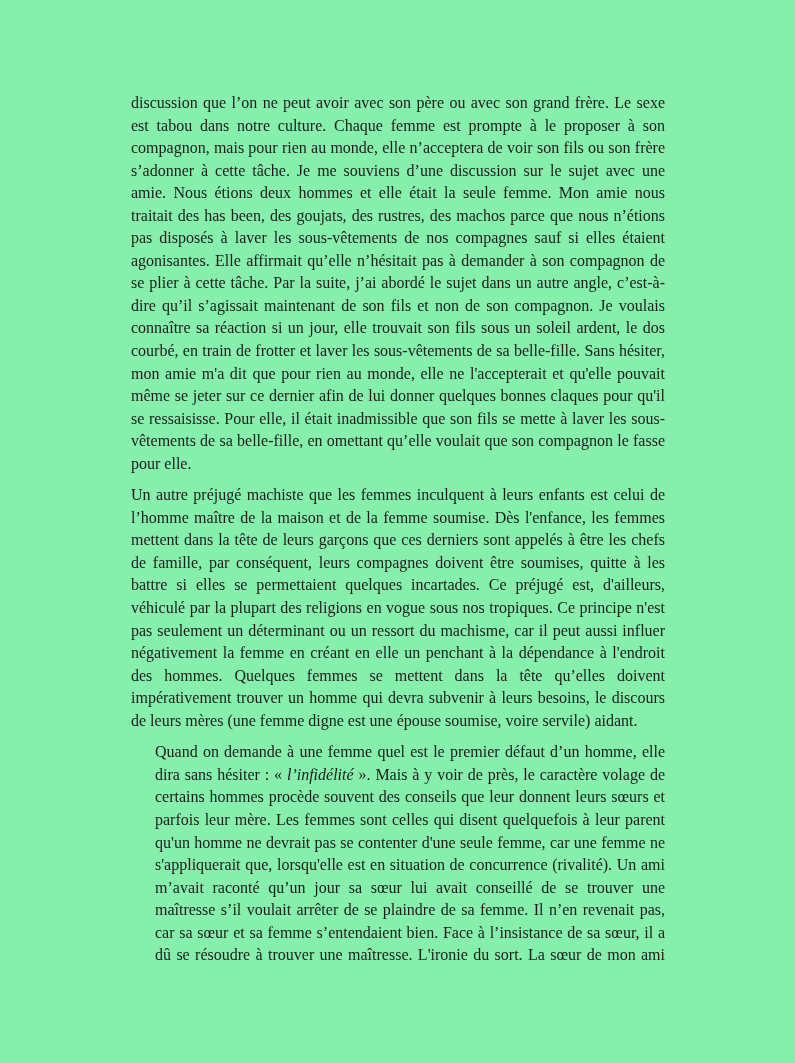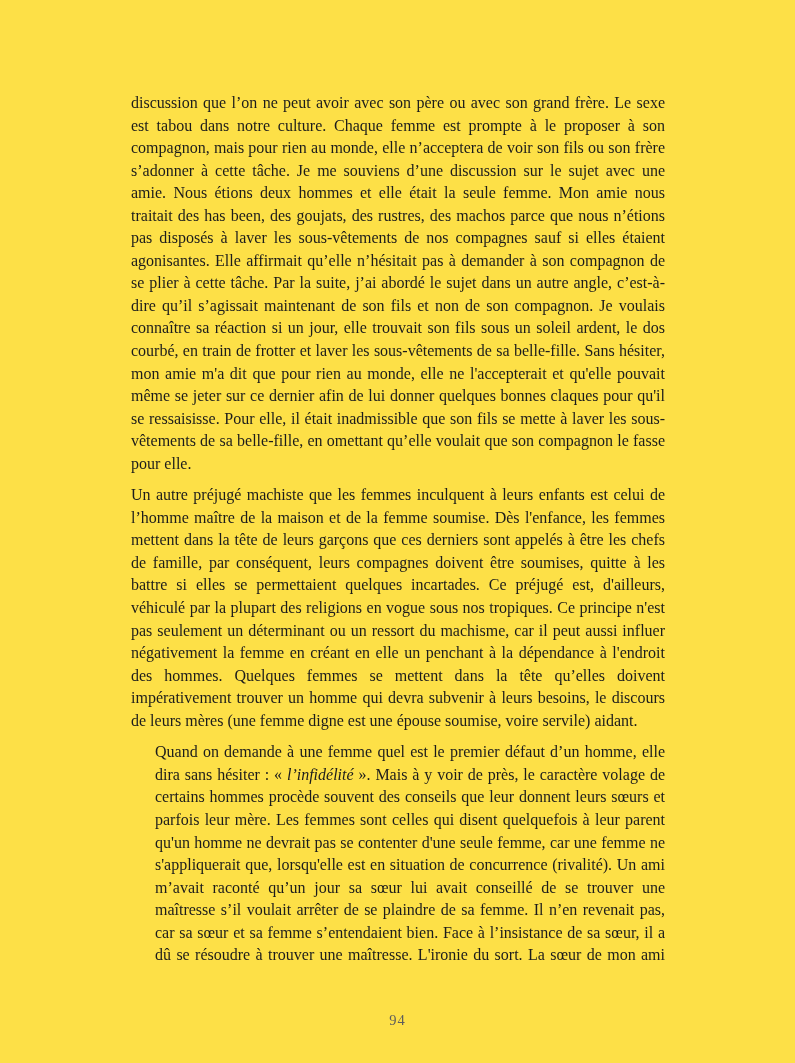--- a/index.html
+++ b/index.html
@@ -4,21 +4,21 @@
 <style>
   html, body {
     margin: 0;
     padding: 0;
     background: #ffffff;
   }
   .page {
     position: relative;
     width: 795px;
     height: 1063px;
-    background: #fde047;
+    background: #86efac;
     overflow: hidden;
     font-family: "Liberation Serif", "DejaVu Serif", serif;
   }
   .text-block {
     position: absolute;
     left: 131px;
     top: 92px;
     width: 534px;
     color: #1c1c1c;
     font-size: 16px;
@@ -56,15 +56,14 @@
   <div class="text-block">
 
     <p>discussion que l’on ne peut avoir avec son père ou avec son grand frère. Le sexe est tabou dans notre culture. Chaque femme est prompte à le proposer à son compagnon, mais pour rien au monde, elle n’acceptera de voir son fils ou son frère s’adonner à cette tâche. Je me souviens d’une discussion sur le sujet avec une amie. Nous étions deux hommes et elle était la seule femme. Mon amie nous traitait des has been, des goujats, des rustres, des machos parce que nous n’étions pas disposés à laver les sous-vêtements de nos compagnes sauf si elles étaient agonisantes. Elle affirmait qu’elle n’hésitait pas à demander à son compagnon de se plier à cette tâche. Par la suite, j’ai abordé le sujet dans un autre angle, c’est-à-dire qu’il s’agissait maintenant de son fils et non de son compagnon. Je voulais connaître sa réaction si un jour, elle trouvait son fils sous un soleil ardent, le dos courbé, en train de frotter et laver les sous-vêtements de sa belle-fille. Sans hésiter, mon amie m'a dit que pour rien au monde, elle ne l'accepterait et qu'elle pouvait même se jeter sur ce dernier afin de lui donner quelques bonnes claques pour qu'il se ressaisisse. Pour elle, il était inadmissible que son fils se mette à laver les sous-vêtements de sa belle-fille, en omettant qu’elle voulait que son compagnon le fasse pour elle.</p>
 
     <p>Un autre préjugé machiste que les femmes inculquent à leurs enfants est celui de l’homme maître de la maison et de la femme soumise. Dès l'enfance, les femmes mettent dans la tête de leurs garçons que ces derniers sont appelés à être les chefs de famille, par conséquent, leurs compagnes doivent être soumises, quitte à les battre si elles se permettaient quelques incartades. Ce préjugé est, d'ailleurs, véhiculé par la plupart des religions en vogue sous nos tropiques. Ce principe n'est pas seulement un déterminant ou un ressort du machisme, car il peut aussi influer négativement la femme en créant en elle un penchant à la dépendance à l'endroit des hommes. Quelques femmes se mettent dans la tête qu’elles doivent impérativement trouver un homme qui devra subvenir à leurs besoins, le discours de leurs mères (une femme digne est une épouse soumise, voire servile) aidant.</p>
 
     <p class="fill-last"><span>Quand on demande à une femme quel est le premier défaut d’un homme, elle dira sans hésiter : «&nbsp;</span><span class="italic">l’infidélité</span><span>&nbsp;». Mais à y voir de près, le caractère volage de certains hommes procède souvent des conseils que leur donnent leurs sœurs et parfois leur mère. Les femmes sont celles qui disent quelquefois à leur parent qu'un homme ne devrait pas se contenter d'une seule femme, car une femme ne s'appliquerait que, lorsqu'elle est en situation de concurrence (rivalité). Un ami m’avait raconté qu’un jour sa sœur lui avait conseillé de se trouver une maîtresse s’il voulait arrêter de se plaindre de sa femme. Il n’en revenait pas, car sa sœur et sa femme s’entendaient bien. Face à l’insistance de sa sœur, il a dû se résoudre à trouver une maîtresse. L'ironie du sort. La sœur de mon ami</span></p>
 
   </div>
 
-  <div class="page-number">94</div>
 
 </div>
 
 </body></html>

